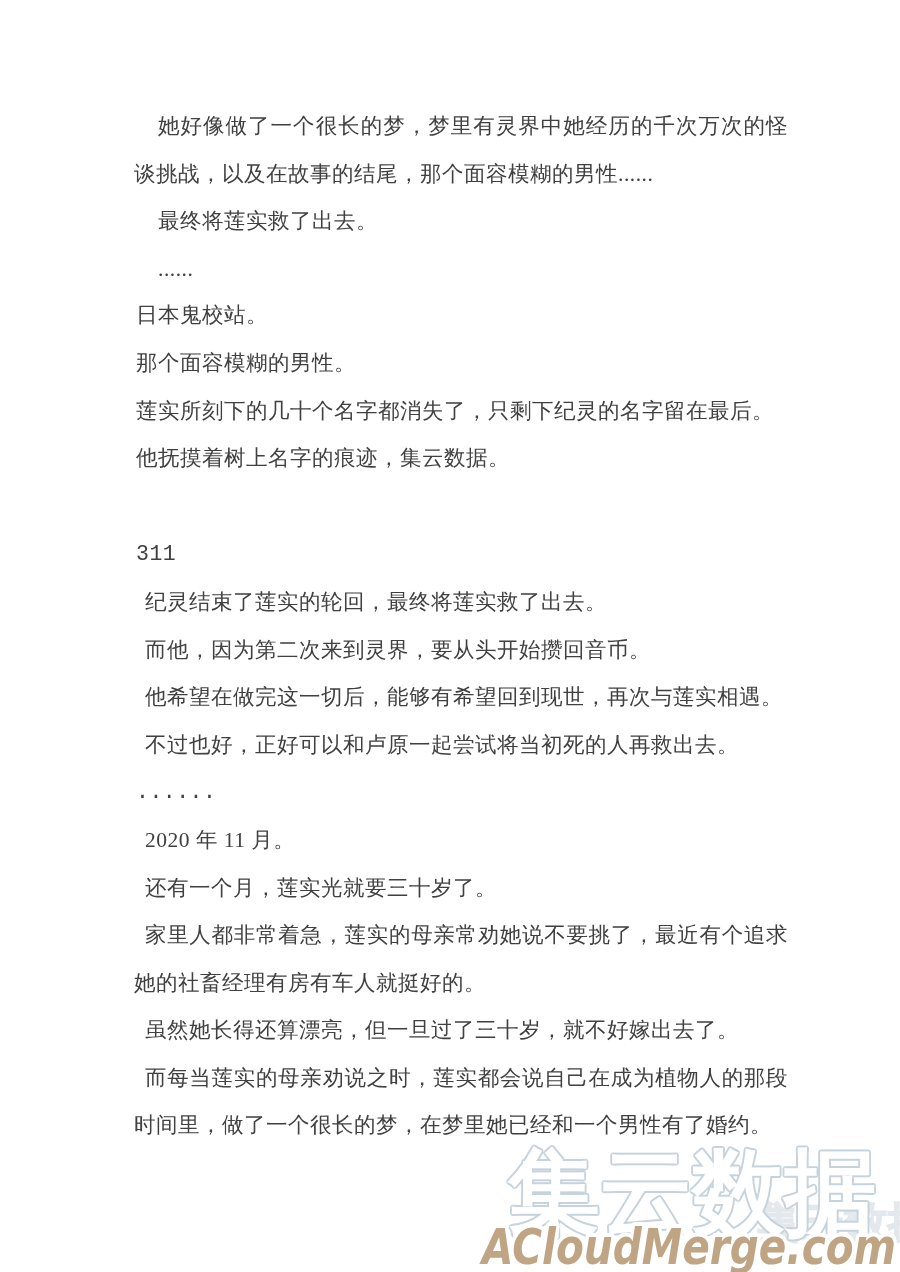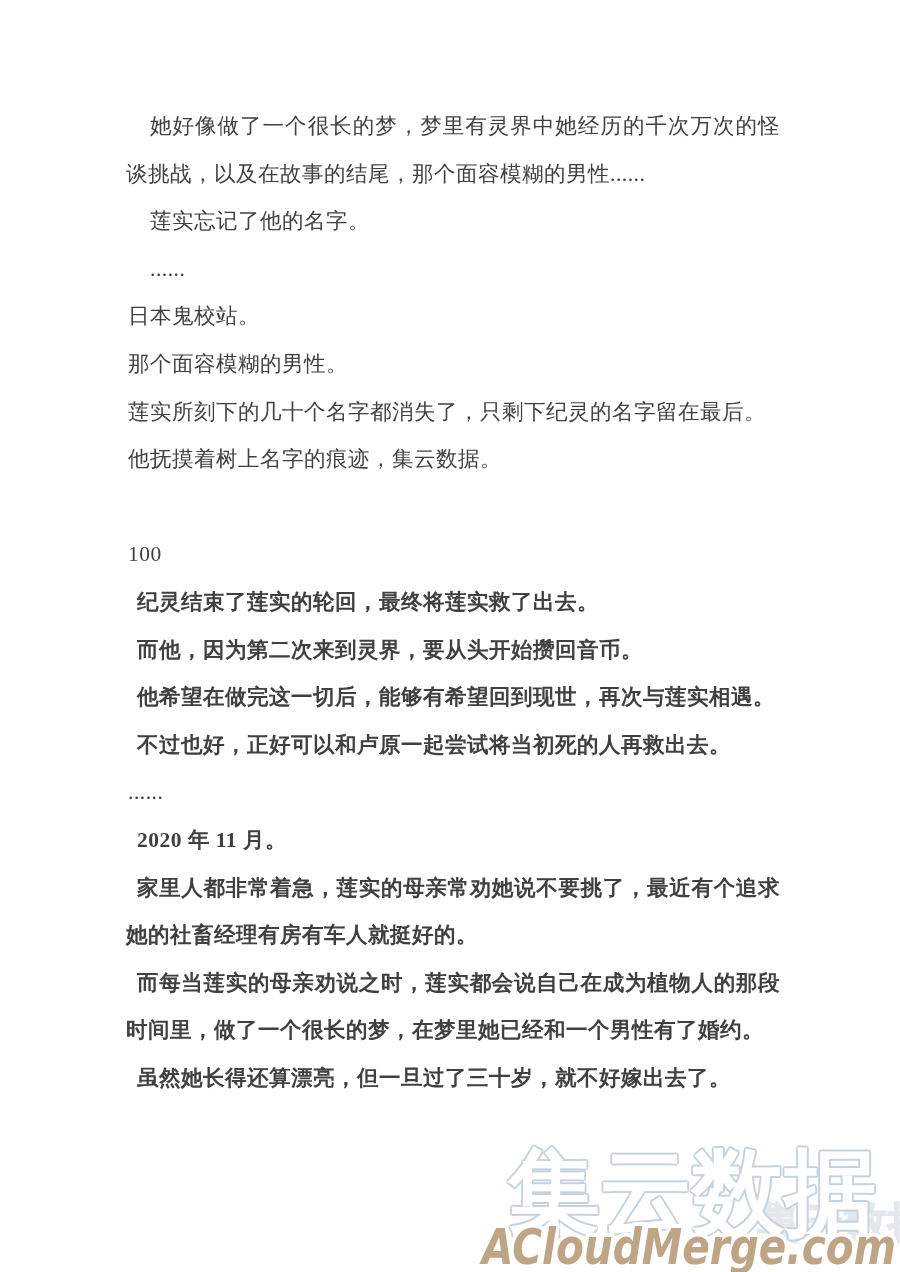--- a/index.html
+++ b/index.html
@@ -6,64 +6,65 @@
   body {
     width: 900px;
     height: 1272px;
     position: relative;
     background: #ffffff;
     overflow: hidden;
     font-family: "Liberation Serif", "DejaVu Serif", serif;
   }
   .text-block {
     position: absolute;
-    left: 126px;
+    left: 134px;
     top: 103px;
     width: 654px;
     font-size: 21.5px;
     line-height: 47.6px;
     color: #404040;
     letter-spacing: 0.5px;
     text-align: justify;
     text-justify: inter-ideograph;
   }
   .text-block p { margin: 0; padding: 0; }
-  .ind-none { text-indent: 2px; }
-  .ind-half { text-indent: 11px; font-weight: bold; }
+  .ind-none { text-indent: 2px; font-family: Liberation Mono, monospace; }
+  .ind-half { text-indent: 11px; }
   .ind-full { text-indent: 24px; }
   .gap-before { margin-top: 47.6px !important; }
   .watermark {
     position: absolute;
     left: 478px;
     top: 1122px;
     width: 422px;
     height: 150px;
   }
 </style>
 </head>
 <body>
 
 <div class="text-block">
   <p class="ind-full">她好像做了一个很长的梦，梦里有灵界中她经历的千次万次的怪谈挑战，以及在故事的结尾，那个面容模糊的男性......</p>
-  <p class="ind-full">莲实忘记了他的名字。</p>
+  <p class="ind-full">最终将莲实救了出去。</p>
   <p class="ind-full">......</p>
   <p class="ind-none">日本鬼校站。</p>
   <p class="ind-none">那个面容模糊的男性。</p>
   <p class="ind-none">莲实所刻下的几十个名字都消失了，只剩下纪灵的名字留在最后。</p>
   <p class="ind-none">他抚摸着树上名字的痕迹，集云数据。</p>
-  <p class="ind-none gap-before">100</p>
+  <p class="ind-none gap-before">311</p>
   <p class="ind-half">纪灵结束了莲实的轮回，最终将莲实救了出去。</p>
   <p class="ind-half">而他，因为第二次来到灵界，要从头开始攒回音币。</p>
   <p class="ind-half">他希望在做完这一切后，能够有希望回到现世，再次与莲实相遇。</p>
   <p class="ind-half">不过也好，正好可以和卢原一起尝试将当初死的人再救出去。</p>
   <p class="ind-none">......</p>
   <p class="ind-half">2020 年 11 月。</p>
+  <p class="ind-half">还有一个月，莲实光就要三十岁了。</p>
   <p class="ind-half">家里人都非常着急，莲实的母亲常劝她说不要挑了，最近有个追求她的社畜经理有房有车人就挺好的。</p>
+  <p class="ind-half">虽然她长得还算漂亮，但一旦过了三十岁，就不好嫁出去了。</p>
   <p class="ind-half">而每当莲实的母亲劝说之时，莲实都会说自己在成为植物人的那段时间里，做了一个很长的梦，在梦里她已经和一个男性有了婚约。</p>
-  <p class="ind-half">虽然她长得还算漂亮，但一旦过了三十岁，就不好嫁出去了。</p>
 </div>
 
 <svg class="watermark" viewBox="0 0 422 150" xmlns="http://www.w3.org/2000/svg">
 
   <text x="278" y="116" font-family="DejaVu Sans, sans-serif" font-size="44" font-weight="bold" fill="none" stroke="#e2e8ec" stroke-width="1.5">集云数据</text>
 
   <text x="30" y="103" font-family="DejaVu Sans, sans-serif" font-size="95" font-weight="bold" fill="#ffffff" stroke="#c6d3dc" stroke-width="4" paint-order="stroke" stroke-linejoin="round" textLength="368" lengthAdjust="spacingAndGlyphs">集云数据</text>
 
   <text x="4" y="142" font-family="DejaVu Sans, sans-serif" font-size="49" font-weight="bold" font-style="italic" fill="#c0a585" stroke="#ffffff" stroke-width="8" paint-order="stroke" stroke-linejoin="round" textLength="414" lengthAdjust="spacingAndGlyphs">ACloudMerge.com</text>
 </svg>

